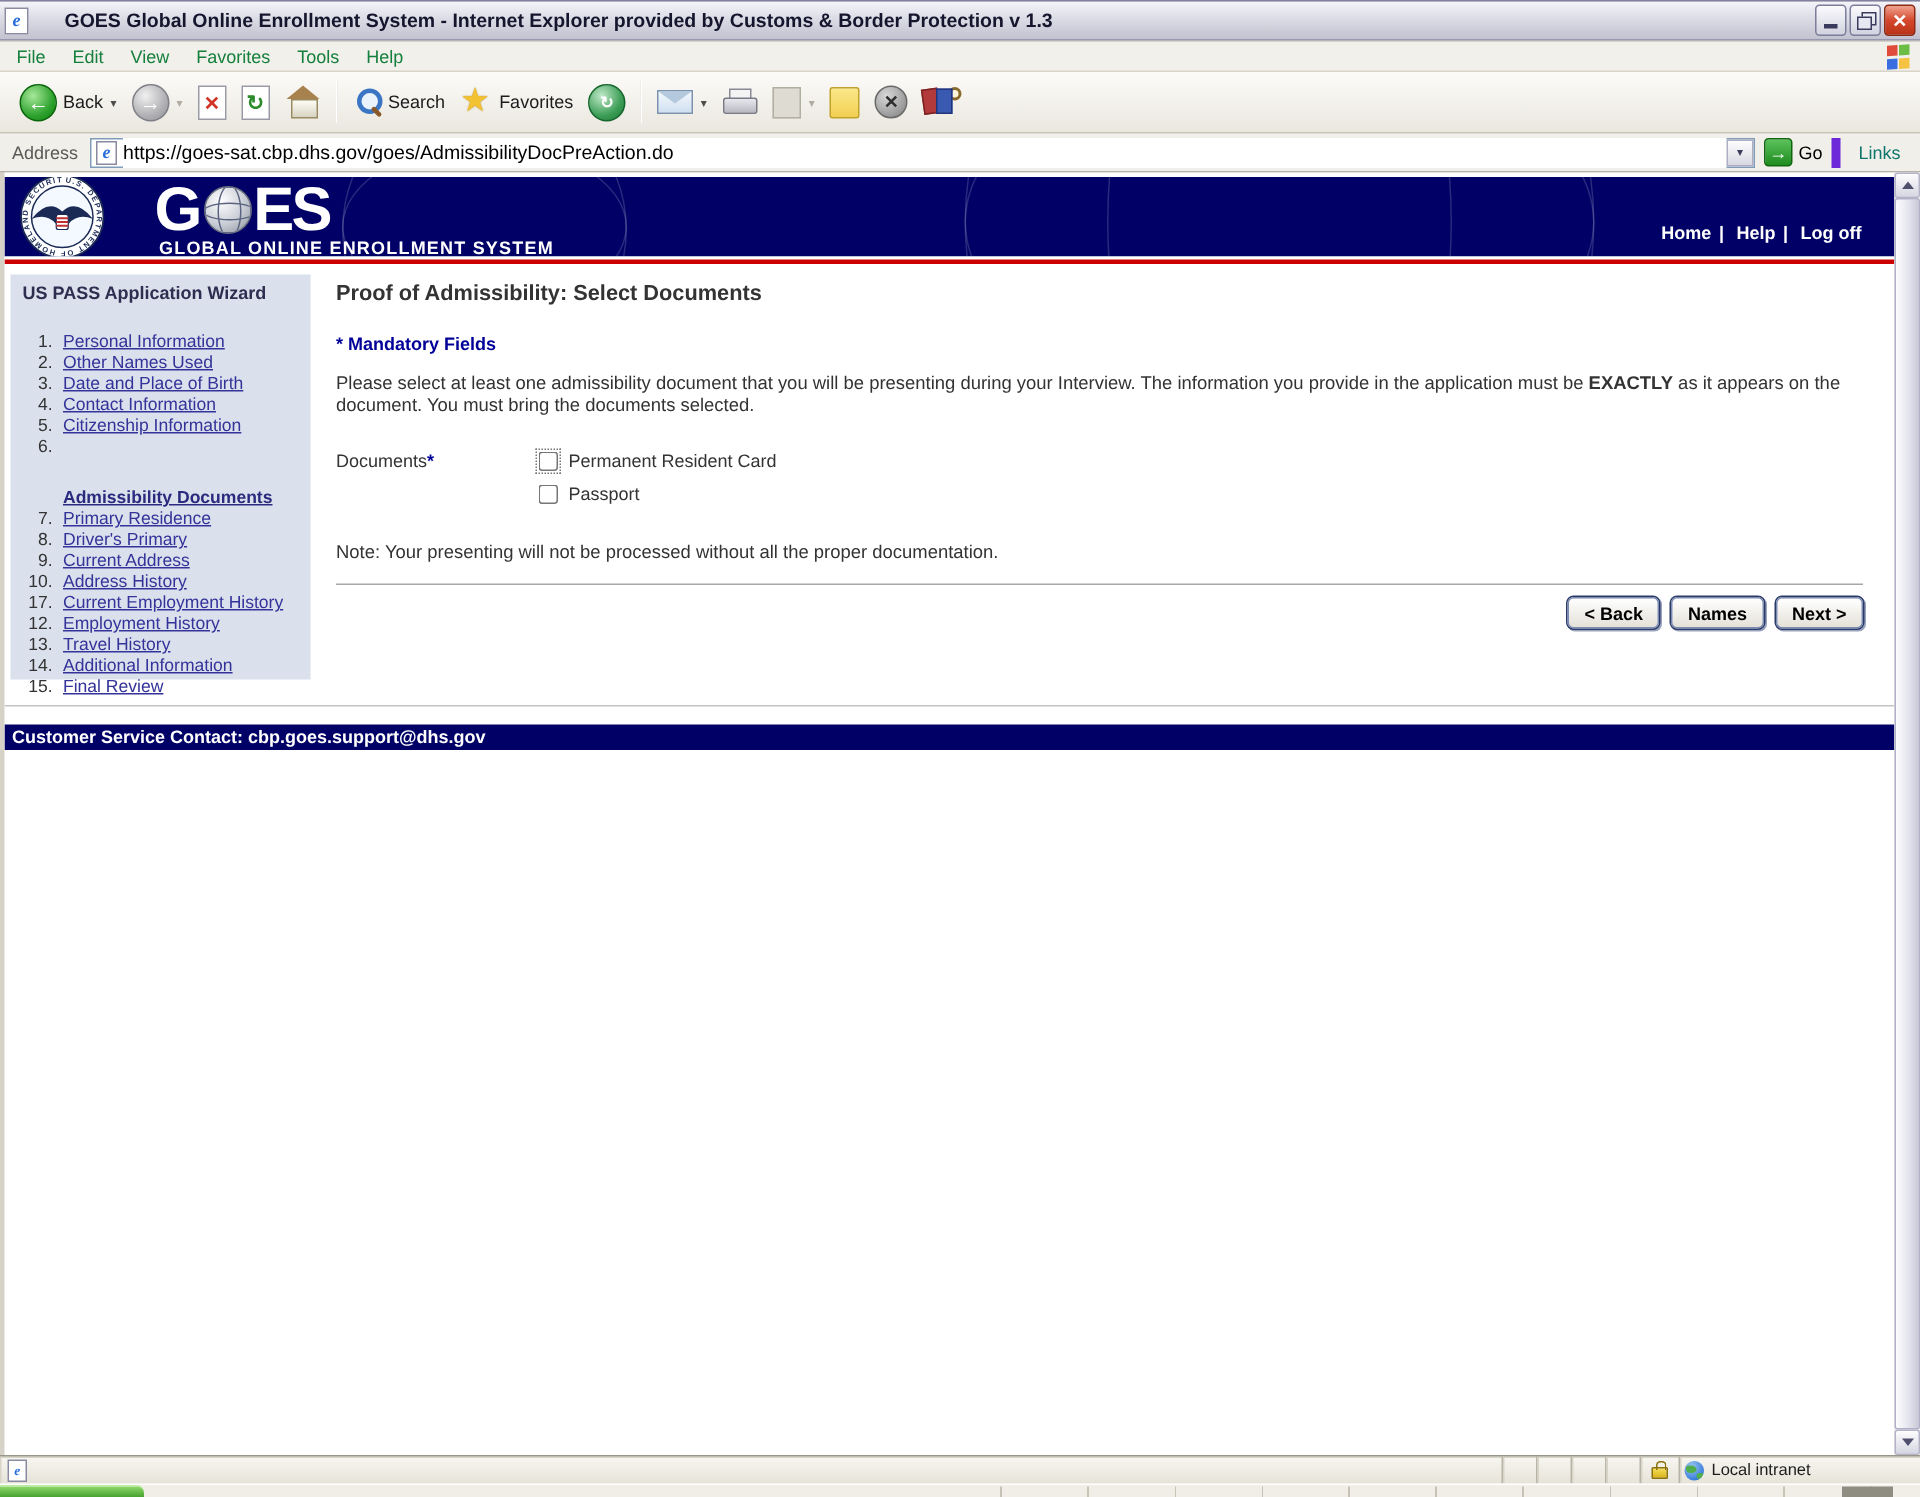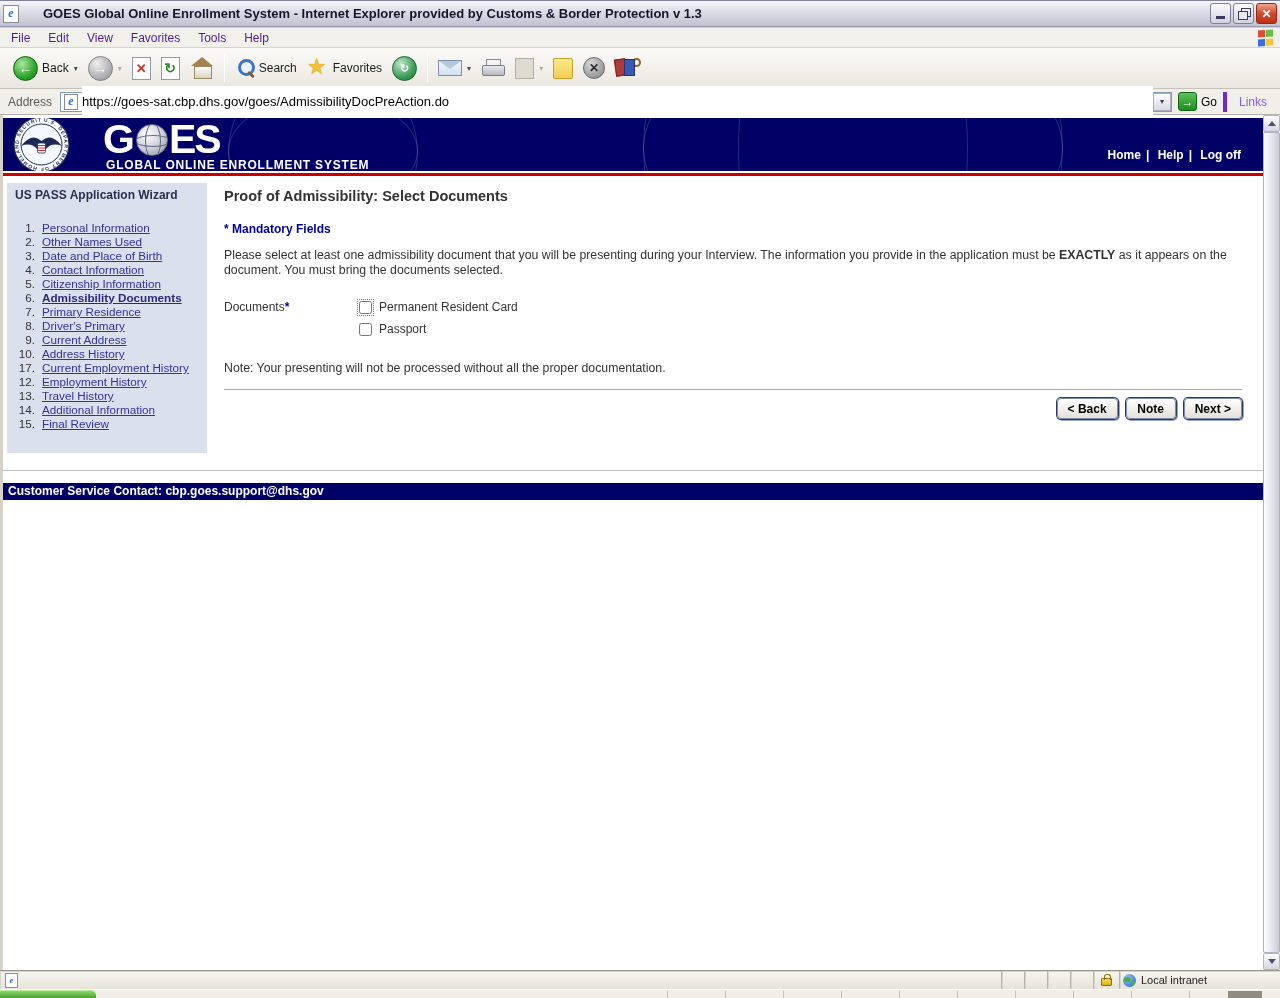--- a/index.html
+++ b/index.html
@@ -20,21 +20,21 @@
     background:linear-gradient(#fbfbfe, #d2d2e0); display:flex; align-items:center; justify-content:center;
     position:relative; }
   .winbtn.min::after { content:""; width:9px; height:3px; background:#3a3a5c; position:absolute; bottom:4px; left:5px; }
   .winbtn.restore::before { content:""; width:8px; height:7px; border:1.5px solid #3a3a5c; position:absolute; top:4px; left:7px; background:transparent; }
   .winbtn.restore::after { content:""; width:8px; height:7px; border:1.5px solid #3a3a5c; background:#e8e8f2; position:absolute; top:7px; left:4px; }
   .winbtn.close { background:linear-gradient(#f0a28e, #d5482e 50%, #b93317); border-color:#8c2a14; }
   .winbtn.close::after { content:"\2715"; color:#fff; font-size:12px; font-weight:bold; }
 
   
   .menubar { position:absolute; top:28px; left:0; width:1280px; height:20px; background:#f2f0ea;
-    border-bottom:1px solid #d8d4ca; display:flex; align-items:center; font-size:12px; color:#4c1d95; }
+    border-bottom:1px solid #d8d4ca; display:flex; align-items:center; font-size:12px; color:#15803d; }
   .menu-item { padding:2px 9px; }
   .menu-item:first-child { margin-left:2px; }
   .menubar .spacer { flex:1; }
   .win-flag { width:16px; height:16px; margin-right:6px; display:grid; grid-template-columns:7px 7px; grid-gap:1px; transform:skewY(-4deg); }
   .win-flag i { height:7px; display:block; }
   .win-flag i:nth-child(1){background:#e04a3a;} .win-flag i:nth-child(2){background:#6cbd45;}
   .win-flag i:nth-child(3){background:#3a6ee0;} .win-flag i:nth-child(4){background:#f5c242;}
 
   
   .toolbar { position:absolute; top:48px; left:0; width:1280px; height:41px;
@@ -78,26 +78,26 @@
   .books::before { content:""; position:absolute; bottom:2px; left:0; width:9px; height:15px; background:#b23a3a; border:1px solid #7c2222; transform:rotate(-8deg); }
   .books::after { content:""; position:absolute; bottom:2px; left:9px; width:9px; height:15px; background:#3a5ab2; border:1px solid #22347c; }
   .books .mini-mag { position:absolute; right:0; top:0; width:9px; height:9px; border:2px solid #8a6a2a; border-radius:50%; background:#fdf6dc; }
 
   
   .addressbar { position:absolute; top:89px; left:0; width:1280px; height:26px; background:#f1efe9;
     border-bottom:1px solid #b6b2a8; display:flex; align-items:center; font-size:12px; padding:0 3px; }
   .addr-label { color:#5a5a5a; padding:0 8px 0 5px; }
   .addr-box { flex:1; height:20px; background:#fff; border:1px solid #7f9db9; display:flex; align-items:center; padding-left:3px; }
   .addr-box .ie-doc-icon { width:14px; height:16px; }
-  .addr-input { flex:1; border:none; outline:none; font-size:13px; font-family:"Liberation Sans",sans-serif; color:#000; margin-left:4px; height:31px; }
+  .addr-input { flex:1; border:none; outline:none; font-size:13px; font-family:"Liberation Sans",sans-serif; color:#000; margin-left:4px; height:20px; }
   .addr-drop { width:18px; height:18px; background:linear-gradient(#fdfdfe,#d8d8e2); border:1px solid #aeaec2; display:flex; align-items:center; justify-content:center; font-size:8px; color:#3c3c5c; }
   .go-btn { display:flex; align-items:center; gap:4px; margin:0 6px 0 6px; }
   .go-sq { width:19px; height:19px; border-radius:3px; background:linear-gradient(#5cc25c,#1e8c1e); border:1px solid #116611;
     color:#fff; font-weight:bold; display:flex; align-items:center; justify-content:center; font-size:12px; }
-  .links-label { color:#8b5cf6; border-left:4px solid #6d28d9; padding:3px 10px 3px 12px; }
+  .links-label { color:#0f766e; border-left:6px solid #6d28d9; padding:3px 10px 3px 12px; }
 
   
   .page { position:absolute; top:115px; left:3px; width:1260px; height:855px; background:#fff; overflow:hidden; }
 
   .site-header { position:absolute; top:3px; left:0; width:1260px; height:53px; background:#000066; overflow:hidden; }
   .arc { position:absolute; border:1px solid rgba(255,255,255,0.16); border-radius:50%; }
   .arc.a1 { width:190px; height:190px; left:225px; top:-60px; }
   .arc.a2 { width:190px; height:110px; left:225px; top:-22px; }
   .arc.a3 { width:420px; height:420px; left:640px; top:-180px; }
   .arc.a4 { width:420px; height:230px; left:640px; top:-85px; }
@@ -117,21 +117,21 @@
   .white-gap { position:absolute; top:56px; left:0; width:1260px; height:2px; background:#fff; }
   .red-rule { position:absolute; top:58px; left:0; width:1260px; height:3px; background:#cc0000; }
 
   
   .wizard { position:absolute; left:4px; top:68px; width:200px; height:270px; background:#dbe0ed; padding:5px 0 0 8px; }
   .wizard-title { font-size:12px; font-weight:bold; color:#2e2e50; }
   .steps { margin-top:19px; }
   .step { display:flex; font-size:11.7px; line-height:14px; }
   .step .num { width:27px; text-align:right; color:#333; padding-right:7px; }
   .step a { color:#333399; text-decoration:underline; }
-  .step.current a { font-weight:bold; color:#2a2a7e; }
+  .step.current a { font-weight:bold; color:#2a2a7e;margin-top:34px; }
 
   
   .content-heading { position:absolute; left:221px; top:73px; font-size:14.5px; font-weight:bold; color:#333; }
   .mandatory { position:absolute; left:221px; top:107px; font-size:12px; font-weight:bold; color:#000099; }
   .para { position:absolute; left:221px; top:133px; width:1004px; font-size:12.3px; color:#333; line-height:15px; }
   .doc-row { position:absolute; left:221px; display:flex; align-items:center; font-size:12px; color:#333; }
   .doc-row .doc-label { width:126px; text-align:left; }
   .doc-row .ast { color:#000099; font-weight:bold; }
   .cb-wrap { margin-left:9px; margin-right:7px; display:flex; align-items:center; }
   .cb-wrap.focus { outline:1px dotted #777; outline-offset:1px; }
@@ -402,21 +402,21 @@
         <input type="checkbox" style="">
       </span>
     <label>Passport</label>
   </div>
 
   <div class="note-line">Note: Your presenting will not be processed without all the proper documentation.</div>
   <div class="content-hr"></div>
 
   <div class="btn-row">
     <button class="xp-btn">&lt; Back</button>
-    <button class="xp-btn">Note</button>
+    <button class="xp-btn">Names</button>
     <button class="xp-btn">Next &gt;</button>
   </div>
 
   <div class="content-divider"></div>
   <div class="site-footer">Customer Service Contact: cbp.goes.support@dhs.gov</div>
 </div>
 
 <div class="scrollbar">
   <span class="sb-btn up">
       <span class="tri-up"></span>

